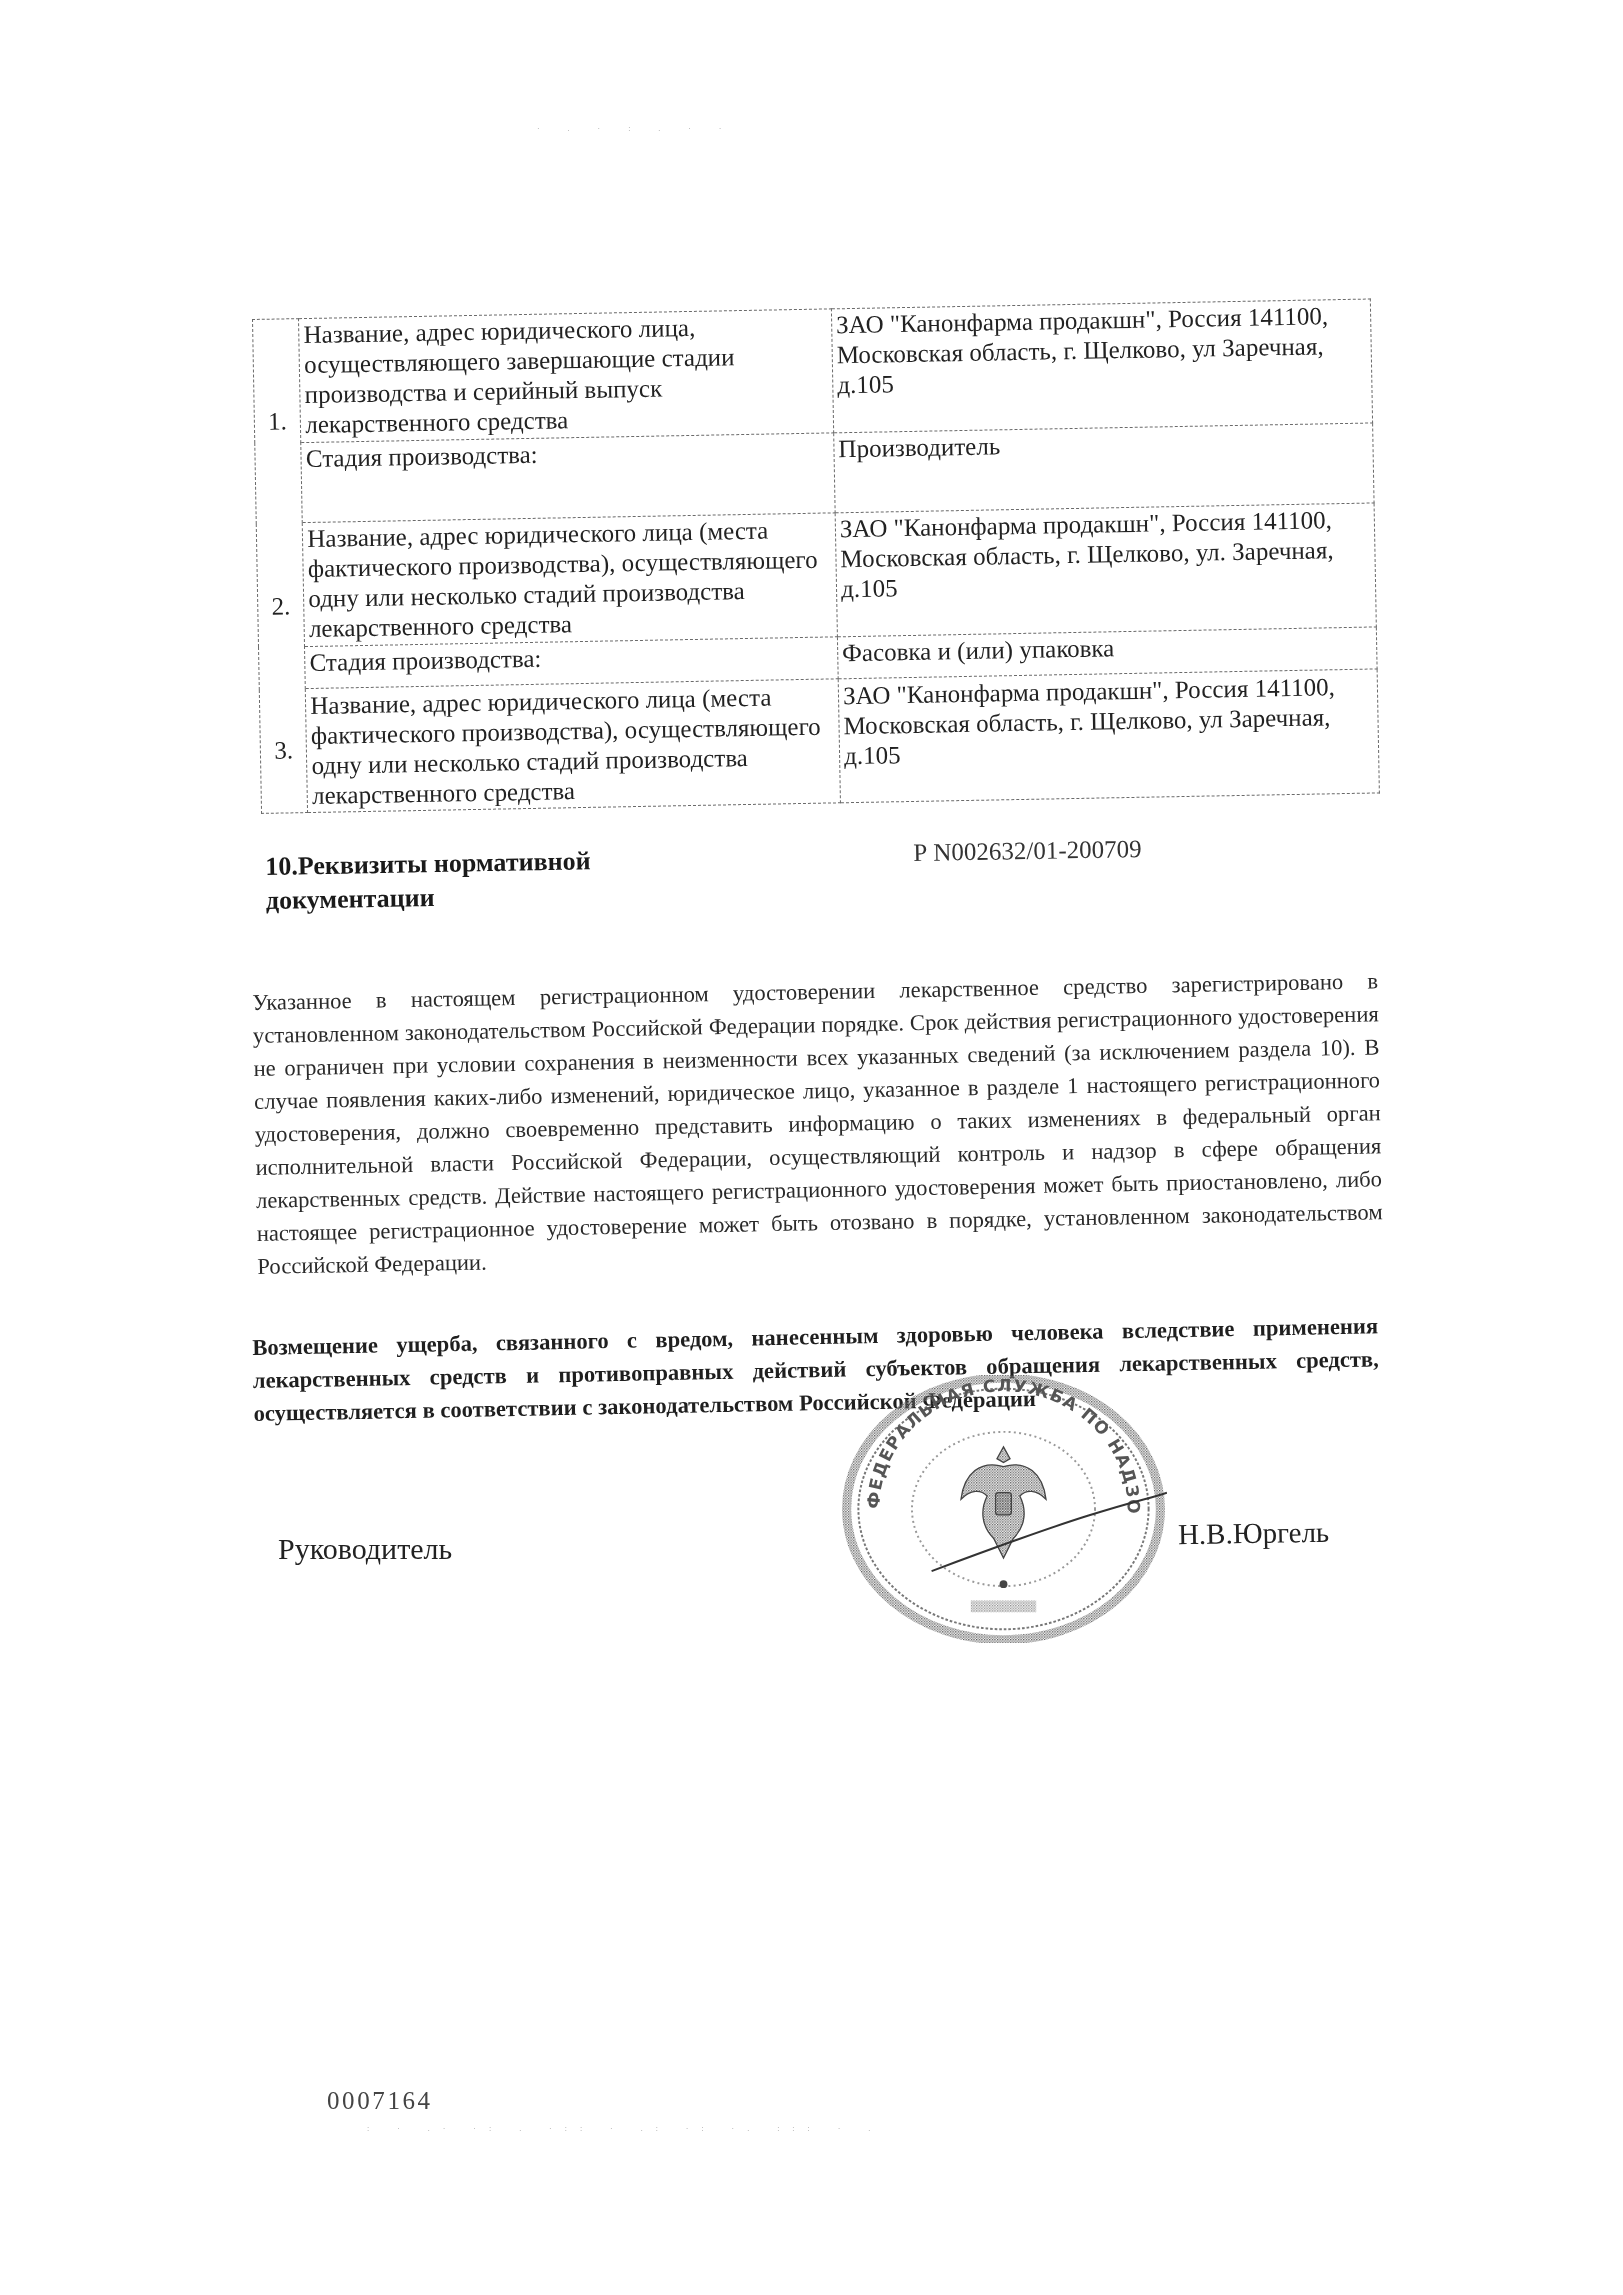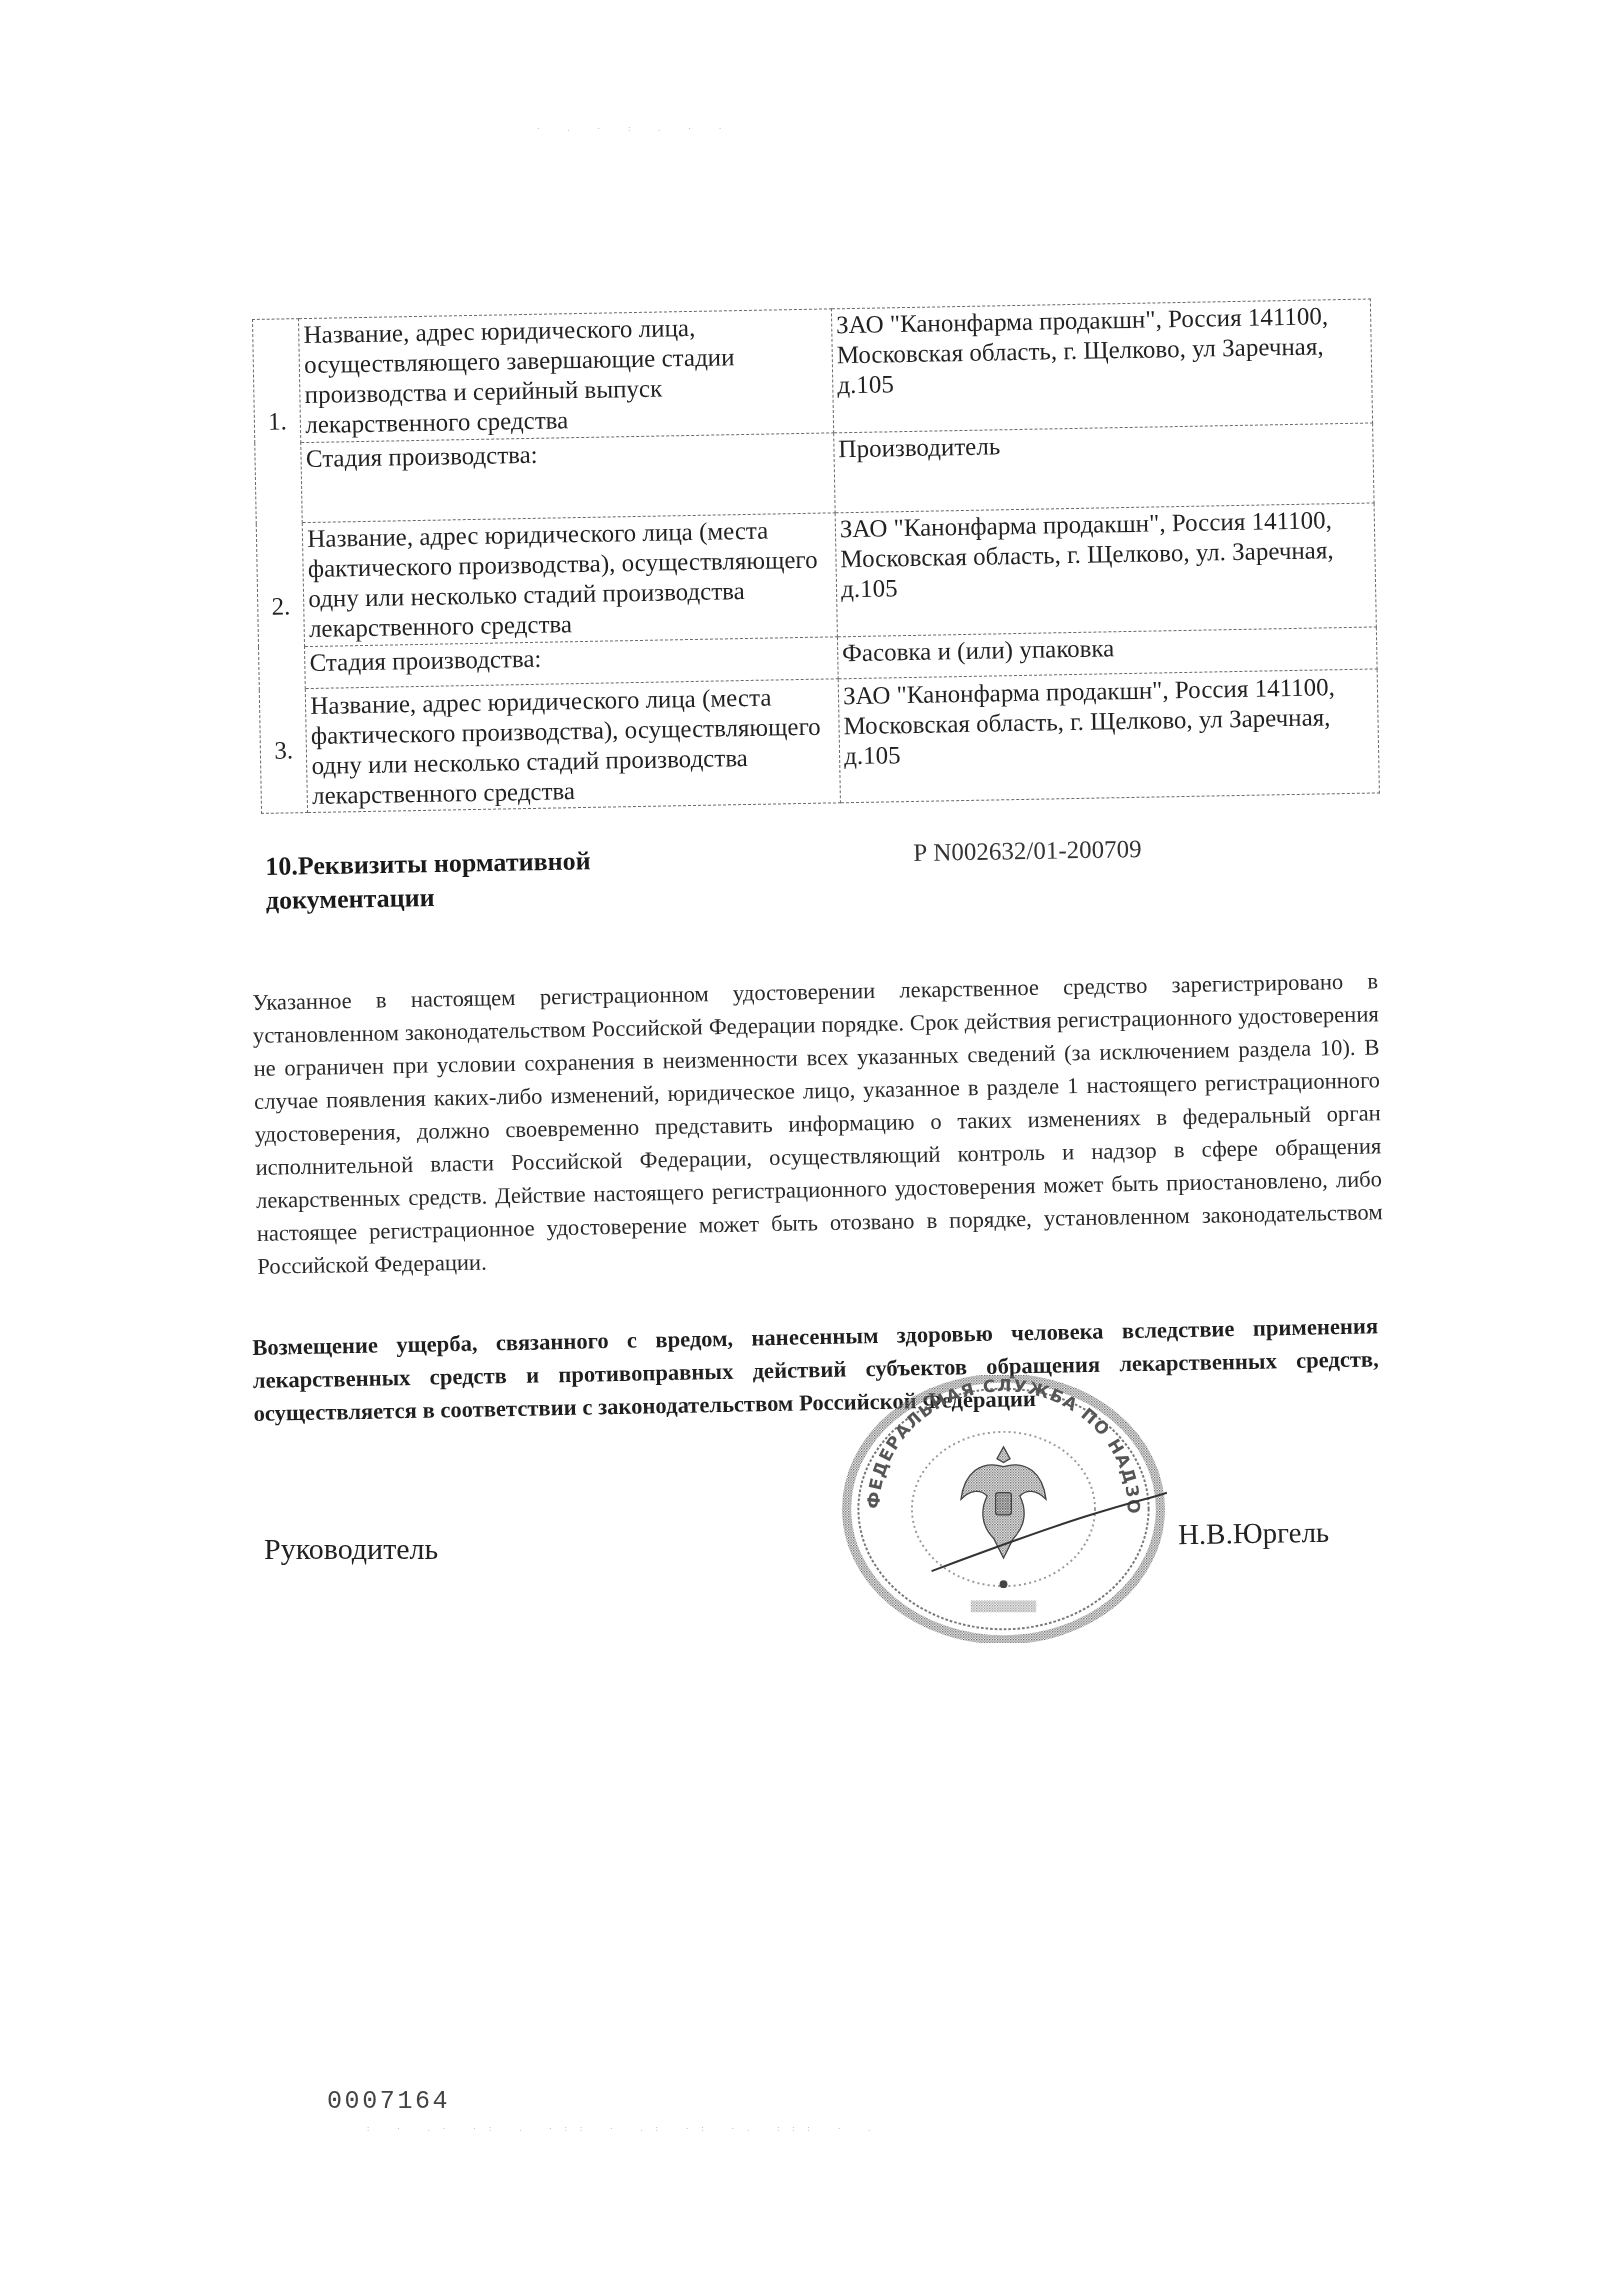--- a/index.html
+++ b/index.html
@@ -35,28 +35,28 @@
     position: absolute; left: 913px; top: 839px; font-size: 25px; transform: rotate(-1deg); transform-origin: left top; color: #333;
   }
 
   .para {
     position: absolute; left: 252px; width: 1126px; text-align: justify;
     font-size: 22.6px; line-height: 33px; transform: rotate(-1.1deg); transform-origin: left top; color: #2a2a2a;
   }
   .para.p1 { top: 963px; }
   .para.p2 { top: 1308px; font-weight: bold; color: #1f1f1f; }
 
-  .sign-label { position: absolute; left: 264px; top: 1532px; font-size: 30px; color: #222; }
+  .sign-label { position: absolute; left: 278px; top: 1532px; font-size: 30px; color: #222; }
   .sign-name { position: absolute; left: 1178px; top: 1517px; font-size: 29px; color: #222; transform: rotate(-1deg); }
 
   .stamp {
     position: absolute; left: 840px; top: 1375px; width: 327px; height: 268px;
   }
   .serial {
-    position: absolute; left: 327px; top: 2087px; font-family: Liberation Mono, monospace;
+    position: absolute; left: 327px; top: 2087px; font-family: Liberation Serif, serif;
     font-size: 25px; letter-spacing: 2.6px; color: #444;
   }
   .noise { position: absolute; color: #999; font-size: 7.9px; letter-spacing: 13px; }
 </style>
 </head>
 <body>
 
 <div class="page">
 
   <div class="noise" style="left:537px;top:124px;">· . · : . · ·</div>

